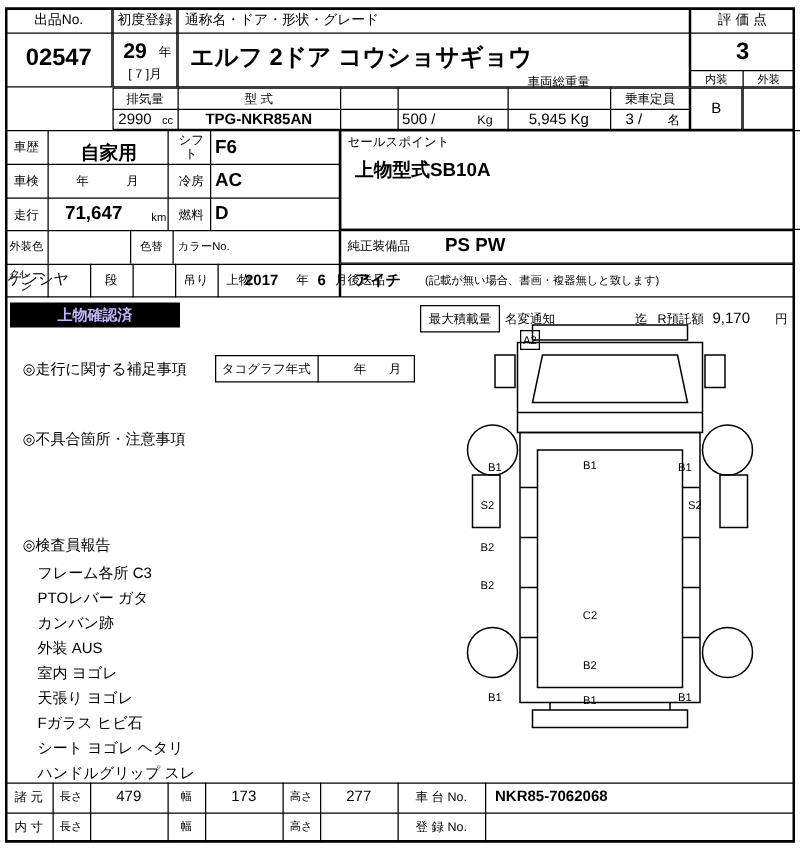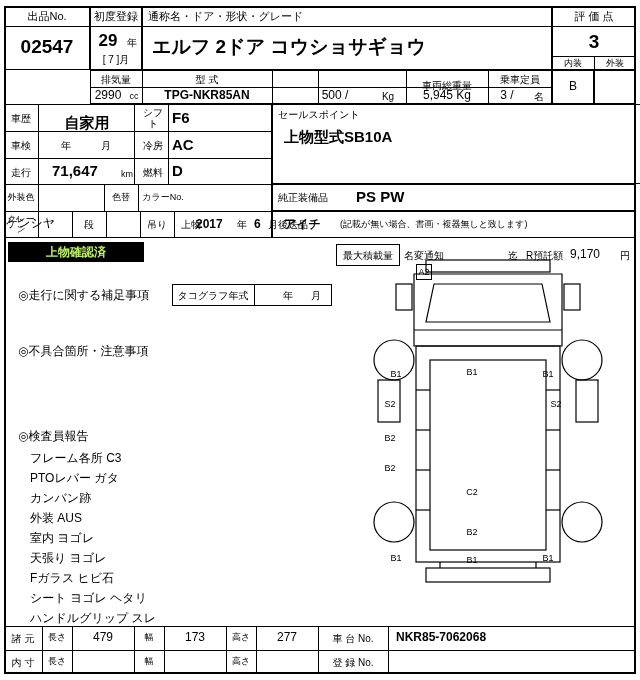--- a/index.html
+++ b/index.html
@@ -12,21 +12,21 @@
   .vsmall{font-size:9px;}
   .small{font-size:10px;}
   .mid{font-size:12px;}
   .big{font-size:15px;}
   .huge{font-size:17px;}
   .xhuge{font-size:19px;}
   .b{font-weight:bold;}
   .line{position:absolute;background:#000;}
   .hl{height:1px;}
   .vl{width:1px;}
-  .blk{background:#000;color:#bef264;}
+  .blk{background:#000;color:#c4b5fd;}
   svg{display:block;}
 </style>
 </head>
 <body>
 
 <div id="sheet">
 
   <div class="bx" style="left:4px;top:6px;width:632px;height:668px;border-width:2px;"></div>
 
   <div class="bx" style="left:4px;top:6px;width:86px;height:64px;"></div>
@@ -66,21 +66,21 @@
   <div class="lbl c small" style="left:90px;top:71px;width:52px;height:16px;">排気量</div>
   <div class="lbl c mid" style="left:88px;top:88px;width:40px;height:16px;">2990</div>
   <div class="lbl c vsmall" style="left:126px;top:90px;width:16px;height:14px;">cc</div>
 
   <div class="lbl c small" style="left:142px;top:71px;width:130px;height:16px;">型       式</div>
   <div class="lbl c mid b" style="left:142px;top:88px;width:130px;height:16px;">TPG-NKR85AN</div>
 
   <div class="lbl c mid" style="left:300px;top:88px;width:70px;height:16px;">500  /</div>
   <div class="lbl c small" style="left:372px;top:89px;width:32px;height:15px;">Kg</div>
 
-  <div class="lbl c small" style="left:406px;top:77px;width:82px;height:16px;">車両総重量</div>
+  <div class="lbl c small" style="left:406px;top:58px;width:82px;height:16px;">車両総重量</div>
   <div class="lbl c mid" style="left:406px;top:88px;width:82px;height:16px;">5,945 Kg</div>
 
   <div class="lbl c small" style="left:488px;top:71px;width:64px;height:16px;">乗車定員</div>
   <div class="lbl c mid" style="left:486px;top:88px;width:42px;height:16px;">3 /</div>
   <div class="lbl c small" style="left:528px;top:89px;width:22px;height:15px;">名</div>
 
   <div class="bx" style="left:552px;top:70px;width:42px;height:34px;"></div>
   <div class="bx" style="left:594px;top:70px;width:42px;height:34px;"></div>
   <div class="lbl c mid" style="left:552px;top:72px;width:42px;height:30px;">B</div>
   <div class="lbl c mid" style="left:594px;top:72px;width:42px;height:30px;"></div>

